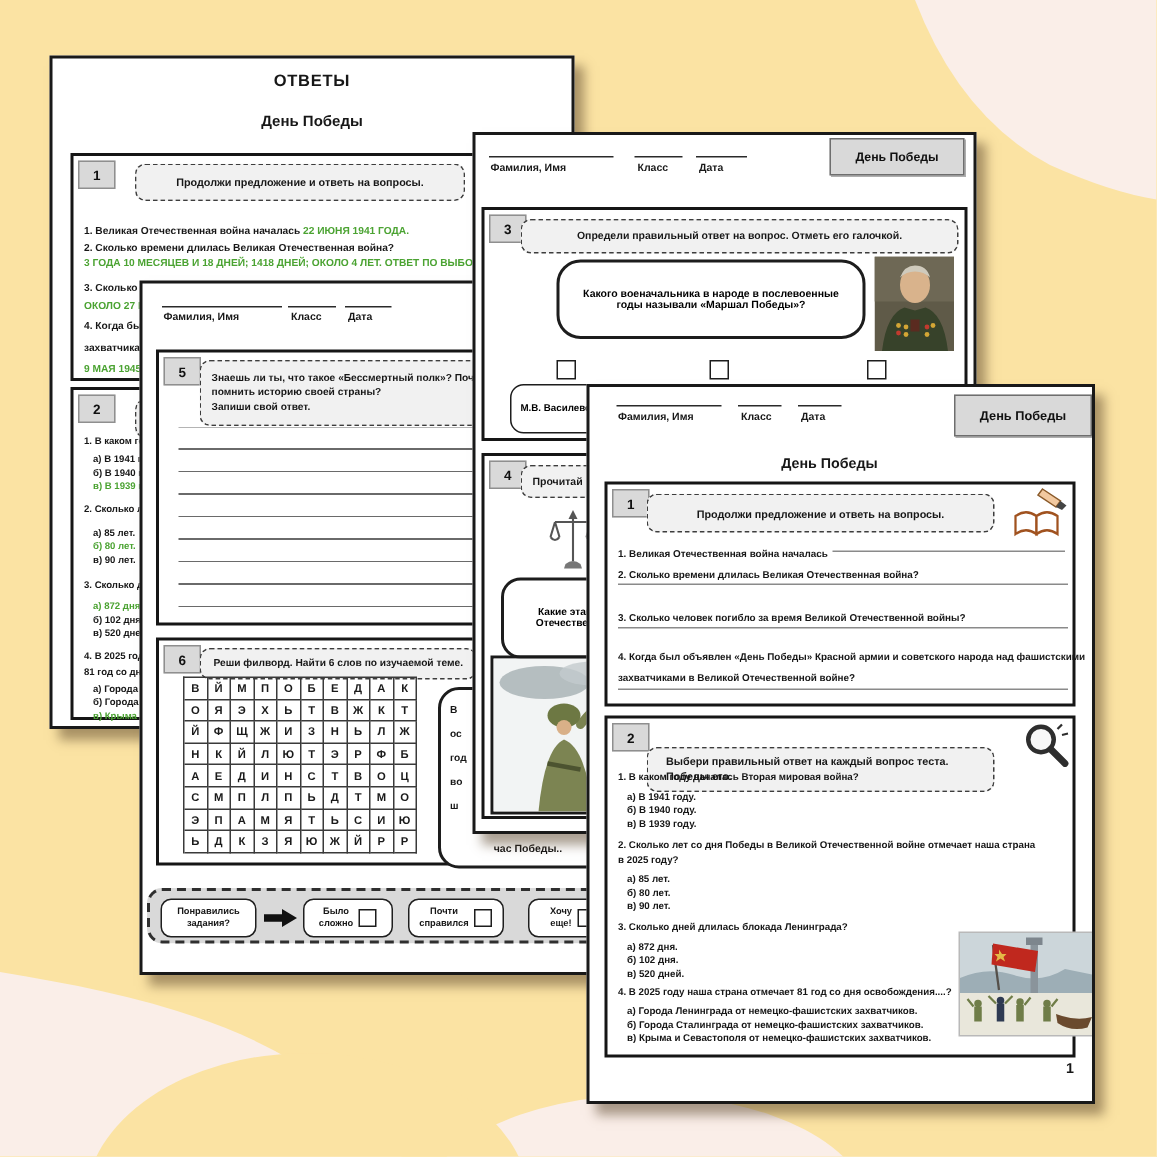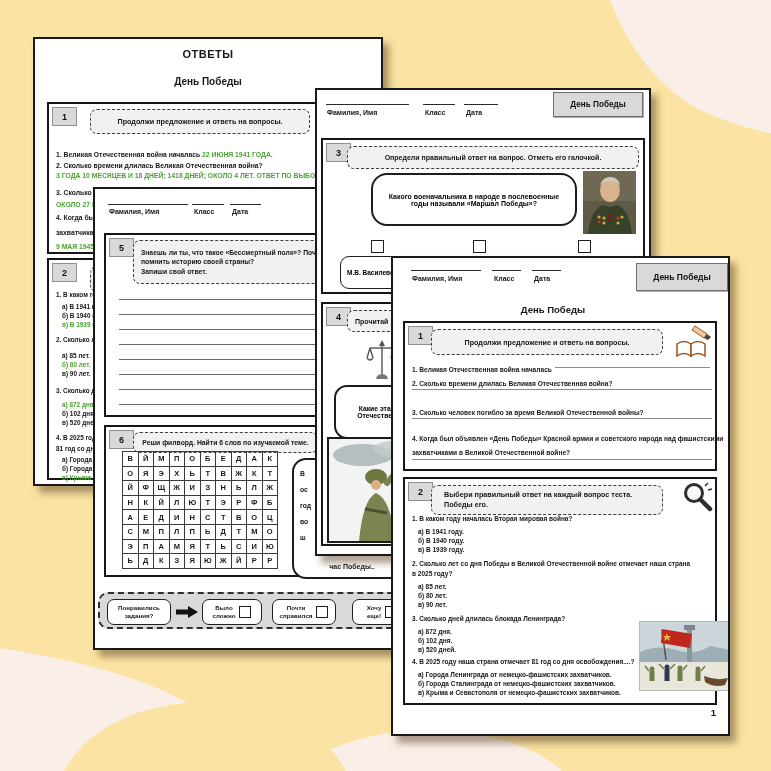--- a/index.html
+++ b/index.html
@@ -343,21 +343,21 @@
       <div class="uline" style="left:7px;top:66px;width:300px;"></div>
       <div class="t" style="left:7px;top:86px;font-size:6.6px;">3. Сколько человек погибло за время Великой Отечественной войны?</div>
       <div class="uline" style="left:7px;top:95px;width:300px;"></div>
       <div class="t" style="left:7px;top:112px;font-size:6.6px;">4. Когда был объявлен «День Победы» Красной армии и советского народа над фашистскими</div>
       <div class="t" style="left:7px;top:126px;font-size:6.6px;">захватчиками в Великой Отечественной войне?</div>
       <div class="uline" style="left:7px;top:136px;width:300px;"></div>
     </div>
 
     <div class="sec" style="left:10px;top:219px;width:314px;height:228px;">
       <div class="tab">2</div>
-      <div class="dash tl" style="left:26px;top:6px;width:232px;height:30px;font-size:7.2px;padding-left:12px;">
+      <div class="dash tl" style="left:26px;top:19px;width:232px;height:30px;font-size:7.2px;padding-left:12px;">
         <div class="dl">Выбери правильный ответ на каждый вопрос теста.</div>
         <div class="dl">Победы его.</div>
       </div>
       <svg style="position:absolute;left:276px;top:1px;" width="32" height="32" viewBox="0 0 32 32">
         <circle cx="13" cy="13" r="8.5" fill="#f8f8f8" stroke="#2e2e2e" stroke-width="3"></circle>
         <line x1="19.5" y1="19.5" x2="29" y2="29" stroke="#2e2e2e" stroke-width="4.5" stroke-linecap="round"></line>
         <path d="M24,6 l3,-3 M27,10 l4,-1" stroke="#2e2e2e" stroke-width="1.5" fill="none"></path>
       </svg>
       <div class="t" style="left:7px;top:36px;font-size:6.5px;">1. В каком году началась Вторая мировая война?</div>
       <div class="t" style="left:13px;top:49px;font-size:6.5px;">а) В 1941 году.</div>

